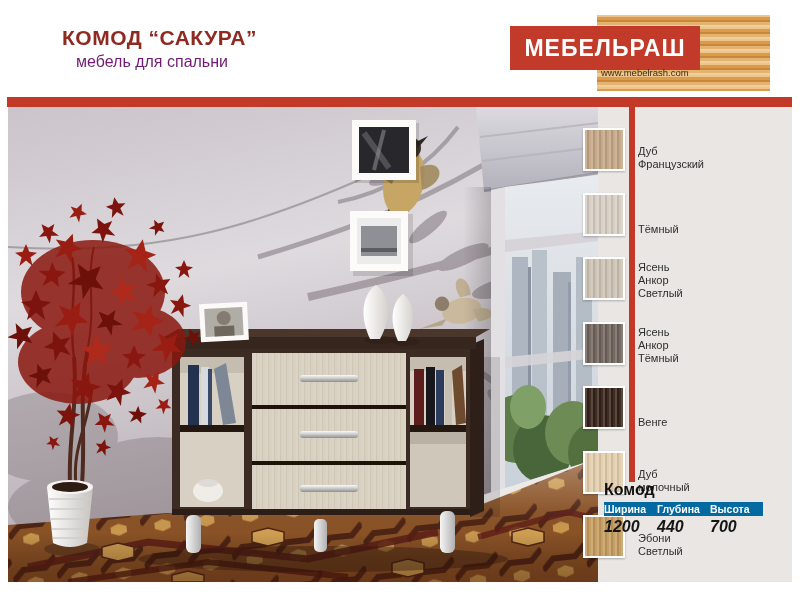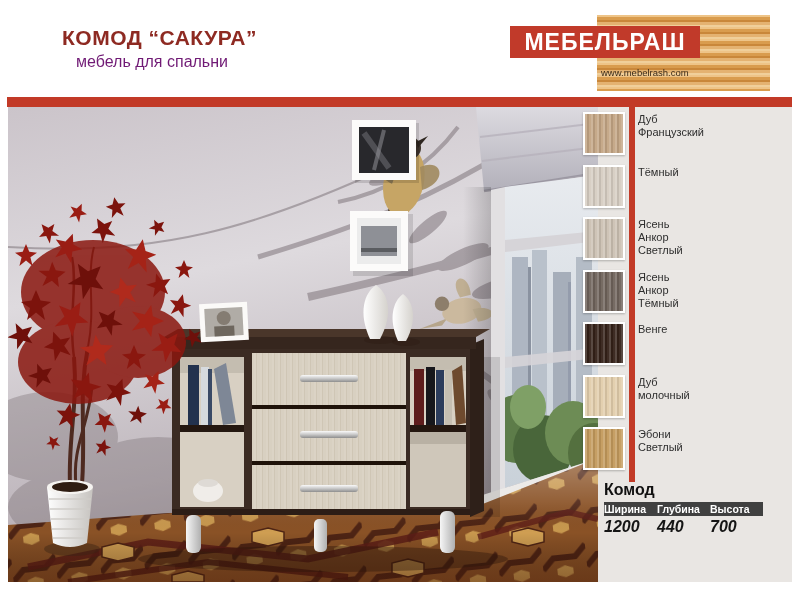--- a/index.html
+++ b/index.html
@@ -8,48 +8,48 @@
         font-family:"Liberation Sans",sans-serif;}
 
   
   .title-block{position:absolute;left:62px;top:26px;color:#8e2a22;}
   .title-block h1{margin:0;font-size:21px;font-weight:bold;letter-spacing:.5px;color:#8e2a22;}
   .title-block .subtitle{margin-top:3px;font-size:16px;color:#701a75;margin-left:14px;}
 
   .wood-panel{position:absolute;left:597px;top:15px;width:173px;height:76px;
       background:repeating-linear-gradient(180deg,
         #eec488 0 2px,#d99c4e 2px 5px,#c9873a 5px 7px,#e4b271 7px 10px,#f0cf9a 10px 12px);}
-  .brand-band{position:absolute;left:510px;top:26px;width:190px;height:32px;background:#c13a2a;
+  .brand-band{position:absolute;left:510px;top:26px;width:190px;height:44px;background:#c13a2a;
       display:flex;align-items:center;justify-content:center;}
   .brand-band span{color:#fff;font-size:23px;font-weight:bold;letter-spacing:1px;}
   .brand-site{position:absolute;left:601px;top:67px;font-size:9.5px;font-weight:normal;color:#3a2a18;}
 
   .red-divider{position:absolute;left:7px;top:97px;width:785px;height:10px;background:#c23a27;}
 
   
   .photo{position:absolute;left:8px;top:107px;width:590px;height:475px;overflow:hidden;}
 
   
   .sidebar{position:absolute;left:598px;top:107px;width:194px;height:475px;background:#e9e6e3;}
   .red-strip{position:absolute;left:629px;top:107px;width:6px;height:375px;background:#c23a27;}
 
   .swatch-list{position:absolute;left:583px;top:112px;display:flex;flex-direction:column;gap:5.5px;}
-  .swatch-row{display:flex;align-items:flex-start;height:47px;}
+  .swatch-row{display:flex;align-items:flex-end;height:47px;margin-top:12px;}
   .swatch-box{width:42px;height:43px;border:2px solid #fff;box-shadow:0 1px 2px rgba(0,0,0,.25);
       position:relative;flex:none;}
   .swatch-box::after{content:"";position:absolute;inset:0;
       background:repeating-linear-gradient(90deg,
         rgba(255,255,255,.18) 0 2px,rgba(0,0,0,.08) 2px 4px,rgba(255,255,255,.05) 4px 6px);}
   .swatch-label{margin-left:13px;font-size:11px;line-height:13px;color:#2e2e2e;
       white-space:pre-line;padding-top:1px;}
 
   
   .dim-table{position:absolute;left:604px;top:481px;width:159px;}
   .dim-title{font-size:16px;font-weight:bold;color:#111;}
-  .dim-head{margin-top:3px;background:#404040;display:flex;height:14px;align-items:center;}
+  .dim-head{margin-top:3px;background:#0369a1;display:flex;height:14px;align-items:center;}
   .dim-head span{flex:1;color:#fff;font-size:10.5px;font-weight:bold;}
   .dim-vals{margin-top:2px;display:flex;font-style:italic;}
   .dim-vals span{flex:1;color:#151515;font-size:16px;font-weight:bold;}
 </style>
 </head>
 <body>
 
 <div class="page">
 
   <div class="title-block">

